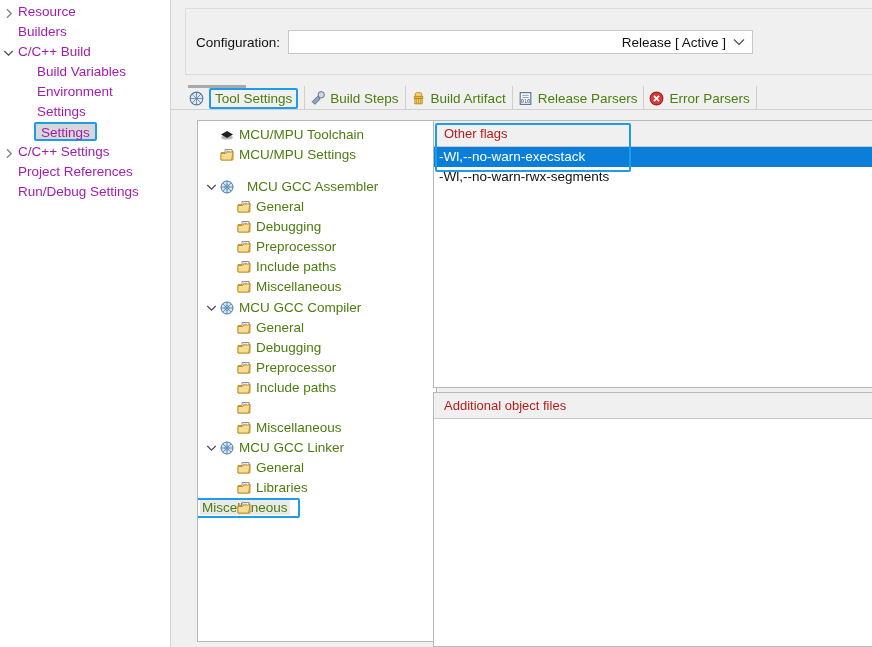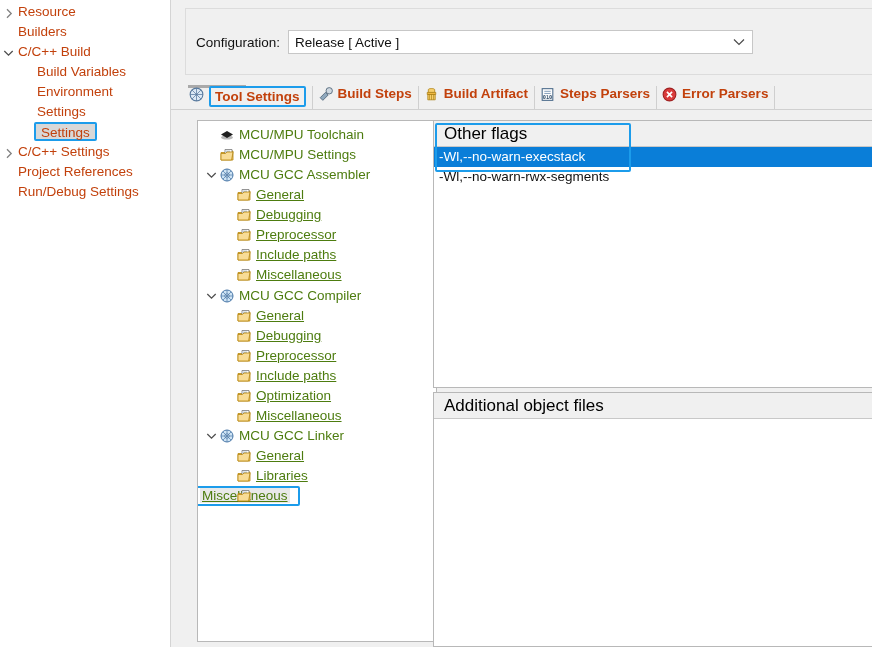--- a/index.html
+++ b/index.html
@@ -13,21 +13,21 @@
   }
   .root{position:relative;width:872px;height:647px;}
 
   
   .left-nav{
     position:absolute;left:0;top:0;width:171px;height:647px;
     background:#ffffff;overflow:hidden;
   }
   .nav-item{
     position:relative;height:20px;line-height:20px;
-    white-space:nowrap;font-size:13.5px;color:#c2410c;
+    white-space:nowrap;font-size:13.5px;color:#a21caf;
     padding-left:0;
   }
   .nav-label{display:inline-block;vertical-align:top;}
   .nav-arrow{
     position:absolute;left:3px;top:0;width:13px;height:20px;
     line-height:20px;text-align:center;color:#767676;font-size:11px;
   }
   .nav-arrow svg{vertical-align:middle;}
   .lvl1{padding-left:18px;}
   .lvl2{padding-left:37px;}
@@ -54,41 +54,42 @@
   }
   .config-row{
     position:absolute;left:10px;top:20px;right:0;height:26px;
     display:flex;align-items:center;
   }
   .config-label{font-size:13.5px;color:#111;margin-right:8px;white-space:nowrap;}
   .combo{
     position:relative;width:465px;height:24px;background:#ffffff;
     border:1px solid #c7c7c7;display:flex;align-items:center;
     box-sizing:border-box;
+    text-align:right;
   }
   .combo-value{
     flex:1;padding-left:6px;font-size:13.5px;color:#111;white-space:nowrap;overflow:hidden;
   }
   .combo-arrow{
     width:26px;height:22px;display:flex;align-items:center;justify-content:center;
     color:#4b4b4b;
   }
 
   
   .tabbar{
     position:absolute;left:0;top:84px;width:701px;height:26px;
   }
   .tabbar-baseline{
     position:absolute;left:0;top:109px;width:872px;height:1px;background:#d0d0d0;
   }
   .tabs{position:absolute;left:13px;top:0;display:flex;align-items:flex-end;height:26px;}
   .tab{
-    display:flex;height:24px;padding:0 6px 0 4px;
-    font-size:13.5px;color:#c2410c;white-space:nowrap;
-    border-right:1px solid #cfcfcf;box-sizing:border-box;font-weight:bold;
+    display:flex;align-items:center;height:24px;padding:0 6px 0 4px;
+    font-size:13.5px;color:#4d7c0f;white-space:nowrap;
+    border-right:1px solid #cfcfcf;box-sizing:border-box;
   }
   .tab:last-child{border-right:1px solid #cfcfcf;}
   .tab-ico{width:17px;height:17px;margin-right:4px;flex:none;display:block;}
   .tab-label{display:inline-block;}
   .tab-active .tab-label{
     border:2px solid #1c9ceb;border-radius:2px;padding:0 4px;
     height:21px;line-height:17px;box-sizing:border-box;
   }
   .tab-top-accent{
     position:absolute;left:17px;top:85px;width:58px;height:3px;background:#a9a9a9;
@@ -106,39 +107,39 @@
   .tt-exp{
     position:absolute;left:7px;top:0;width:13px;height:20px;
     display:flex;align-items:center;justify-content:center;color:#5a5a5a;
   }
   .tt-ico{
     position:absolute;top:2px;width:16px;height:16px;
   }
   .tt-d0 .tt-ico{left:21px;}
   .tt-d0 .tt-text{padding-left:41px;display:inline-block;}
   .tt-d1 .tt-ico{left:38px;}
-  .tt-d1 .tt-text{padding-left:58px;display:inline-block;text-decoration:underline;}
+  .tt-d1 .tt-text{padding-left:58px;display:inline-block;}
   .tt-sel .tt-text{
     border:2px solid #1c9ceb;border-radius:2px;background:#ffffff;
     height:20px;line-height:16px;box-sizing:border-box;
     margin-left:-2px;padding-left:2px;padding-right:8px;
   }
   .tt-sel-inner{background:#e9e9e9;padding:0 2px;}
 
   
   .panel{
     position:absolute;background:#ffffff;border:1px solid #b8b8b8;
     box-sizing:border-box;overflow:hidden;
   }
   .panel-head{
     position:relative;height:25px;background:#f0f0f0;
     border-bottom:1px solid #c8c8c8;display:flex;align-items:center;
   }
   .panel-title{
-    padding-left:10px;font-size:17px;color:#000000;white-space:nowrap;
+    padding-left:10px;font-size:13px;color:#b91c1c;white-space:nowrap;
   }
   .list-body{position:relative;background:#ffffff;}
   .list-row{
     height:20px;line-height:20px;font-size:13.5px;color:#111;
     padding-left:5px;white-space:nowrap;
   }
   .list-row.sel{background:#0a7ed8;color:#ffffff;}
   .flags-hl{
     position:absolute;left:1px;top:2px;width:196px;height:49px;
     border:2px solid #1c9ceb;border-radius:2px;
@@ -213,21 +214,21 @@
               <path d="M5 3.5 C5 2 11 2 11 3.5 L11 6 L5 6 Z" fill="#f7cf6c" stroke="#a87c10" stroke-width=".7"></path>
             </svg>
             <span class="tab-label">Build Artifact</span>
           </div>
           <div class="tab">
             <svg class="tab-ico" width="17" height="17" viewBox="0 0 16 16">
               <rect x="3" y="2.5" width="10" height="11" fill="#fdfdfd" stroke="#4a6a8a" stroke-width="1"></rect>
               <path d="M5 5h6M5 7h6" stroke="#6f8faf" stroke-width=".8"></path>
               <text x="8" y="12.2" font-size="5" text-anchor="middle" fill="#34506b" font-family="monospace">010</text>
             </svg>
-            <span class="tab-label">Steps Parsers</span>
+            <span class="tab-label">Release Parsers</span>
           </div>
           <div class="tab">
             <svg class="tab-ico" width="17" height="17" viewBox="0 0 16 16">
               <circle cx="8" cy="8" r="6" fill="#d93b3b" stroke="#9e1f1f" stroke-width="1"></circle>
               <path d="M5.6 5.6 L10.4 10.4 M10.4 5.6 L5.6 10.4" stroke="#ffffff" stroke-width="1.6"></path>
             </svg>
             <span class="tab-label">Error Parsers</span>
           </div>
         </div>
     </div>
@@ -238,21 +239,21 @@
           <div class="tt-item tt-d0" style="margin-top: 4px;"><span class="tt-ico"><svg class="" width="16" height="16" viewBox="0 0 16 16">
                 <ellipse cx="8" cy="10.5" rx="6" ry="2" fill="#b9b9b9"></ellipse>
                 <path d="M2 7.5 L8 4 L14 7.5 L8 11 Z" fill="#1f1f1f"></path>
               </svg></span><span class="tt-text">MCU/MPU Toolchain</span></div>
           <div class="tt-item tt-d0" style="margin-top: 0px;"><span class="tt-ico"><svg class="" width="16" height="16" viewBox="0 0 16 16">
                 <path d="M2 5.5 L7 5.5 L8.5 4 L14 4 L14 13 L2 13 Z" fill="#f5d07a" stroke="#b8860b" stroke-width=".8"></path>
                 <path d="M6 2.5 L13 2.5 L13 10 L6 10 Z" fill="#fdfdfd" stroke="#7a7a7a" stroke-width=".8"></path>
                 <path d="M7 4.2h4M7 5.6h4M7 7h3" stroke="#6f8faf" stroke-width=".7"></path>
                 <path d="M2 6.5 L6.5 6.5 L8 5 L14 5 L12.6 13 L2 13 Z" fill="#f8dc96" stroke="#b8860b" stroke-width=".8"></path>
               </svg></span><span class="tt-text">MCU/MPU Settings</span></div>
-          <div class="tt-item tt-d0" style="margin-top: 0px;"><span class="tt-exp">
+          <div class="tt-item tt-d0" style="margin-top: 12px; padding-left: 8px;"><span class="tt-exp">
               <svg width="11" height="8" viewBox="0 0 11 8">
                 <path d="M1.3 2 L5.5 6.2 L9.7 2" fill="none" stroke="#4f4f4f" stroke-width="1.3"></path>
               </svg>
             </span><span class="tt-ico"><svg class="" width="16" height="16" viewBox="0 0 16 16">
                 <circle cx="8" cy="8" r="6" fill="#cfe4f5" stroke="#4a78a8" stroke-width="1"></circle>
                 <circle cx="8" cy="8" r="2.2" fill="#ffffff" stroke="#4a78a8" stroke-width=".8"></circle>
                 <path d="M8 2v12M2 8h12M3.8 3.8l8.4 8.4M12.2 3.8l-8.4 8.4" stroke="#4a78a8" stroke-width=".7"></path>
               </svg></span><span class="tt-text">MCU GCC Assembler</span></div>
           <div class="tt-item tt-d1" style="margin-top: 0px;"><span class="tt-ico"><svg class="" width="16" height="16" viewBox="0 0 16 16">
                 <path d="M2 5.5 L7 5.5 L8.5 4 L14 4 L14 13 L2 13 Z" fill="#f5d07a" stroke="#b8860b" stroke-width=".8"></path>
@@ -315,21 +316,21 @@
                 <path d="M2 5.5 L7 5.5 L8.5 4 L14 4 L14 13 L2 13 Z" fill="#f5d07a" stroke="#b8860b" stroke-width=".8"></path>
                 <path d="M6 2.5 L13 2.5 L13 10 L6 10 Z" fill="#fdfdfd" stroke="#7a7a7a" stroke-width=".8"></path>
                 <path d="M7 4.2h4M7 5.6h4M7 7h3" stroke="#6f8faf" stroke-width=".7"></path>
                 <path d="M2 6.5 L6.5 6.5 L8 5 L14 5 L12.6 13 L2 13 Z" fill="#f8dc96" stroke="#b8860b" stroke-width=".8"></path>
               </svg></span><span class="tt-text">Include paths</span></div>
           <div class="tt-item tt-d1" style="margin-top: 0px;"><span class="tt-ico"><svg class="" width="16" height="16" viewBox="0 0 16 16">
                 <path d="M2 5.5 L7 5.5 L8.5 4 L14 4 L14 13 L2 13 Z" fill="#f5d07a" stroke="#b8860b" stroke-width=".8"></path>
                 <path d="M6 2.5 L13 2.5 L13 10 L6 10 Z" fill="#fdfdfd" stroke="#7a7a7a" stroke-width=".8"></path>
                 <path d="M7 4.2h4M7 5.6h4M7 7h3" stroke="#6f8faf" stroke-width=".7"></path>
                 <path d="M2 6.5 L6.5 6.5 L8 5 L14 5 L12.6 13 L2 13 Z" fill="#f8dc96" stroke="#b8860b" stroke-width=".8"></path>
-              </svg></span><span class="tt-text">Optimization</span></div>
+              </svg></span></div>
           <div class="tt-item tt-d1" style="margin-top: 0px;"><span class="tt-ico"><svg class="" width="16" height="16" viewBox="0 0 16 16">
                 <path d="M2 5.5 L7 5.5 L8.5 4 L14 4 L14 13 L2 13 Z" fill="#f5d07a" stroke="#b8860b" stroke-width=".8"></path>
                 <path d="M6 2.5 L13 2.5 L13 10 L6 10 Z" fill="#fdfdfd" stroke="#7a7a7a" stroke-width=".8"></path>
                 <path d="M7 4.2h4M7 5.6h4M7 7h3" stroke="#6f8faf" stroke-width=".7"></path>
                 <path d="M2 6.5 L6.5 6.5 L8 5 L14 5 L12.6 13 L2 13 Z" fill="#f8dc96" stroke="#b8860b" stroke-width=".8"></path>
               </svg></span><span class="tt-text">Miscellaneous</span></div>
           <div class="tt-item tt-d0" style="margin-top: 0px;"><span class="tt-exp">
               <svg width="11" height="8" viewBox="0 0 11 8">
                 <path d="M1.3 2 L5.5 6.2 L9.7 2" fill="none" stroke="#4f4f4f" stroke-width="1.3"></path>
               </svg>

